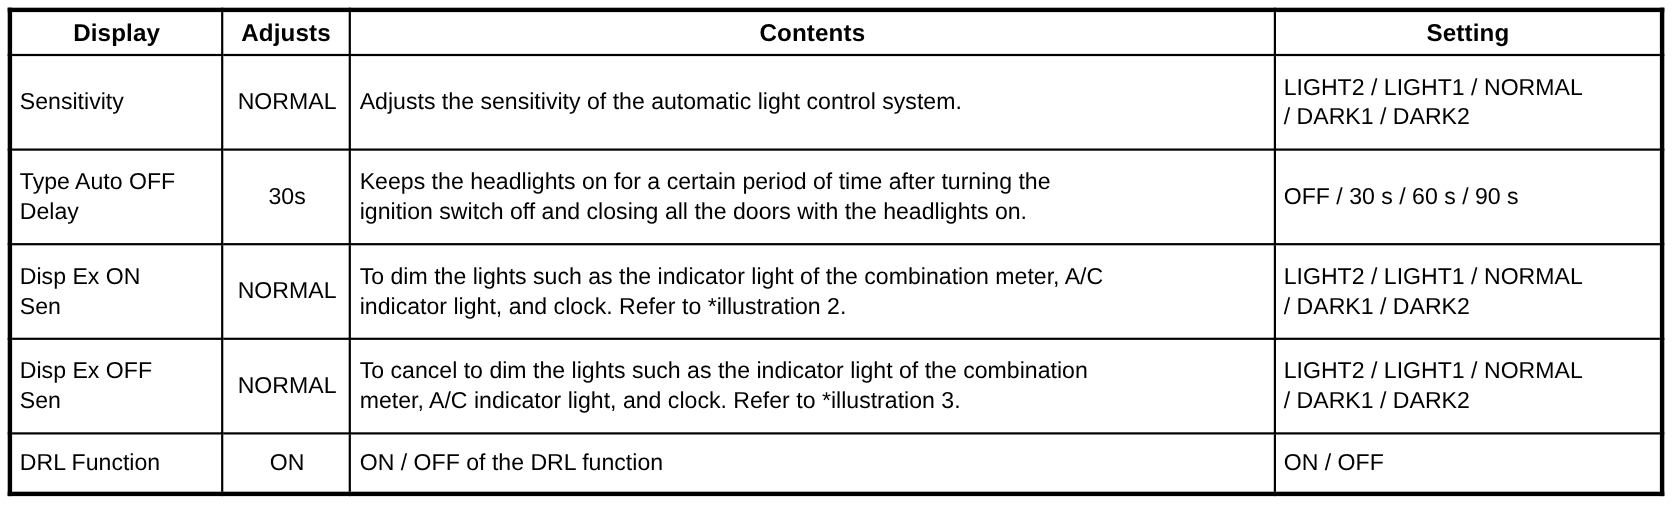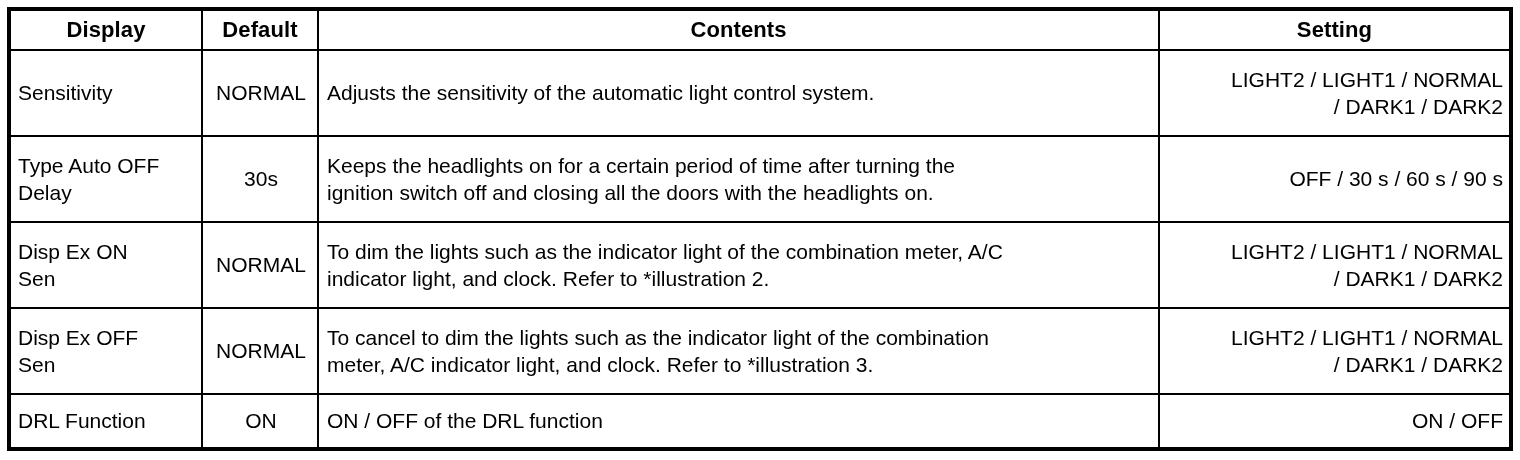--- a/index.html
+++ b/index.html
@@ -76,21 +76,21 @@
     text-align: center;
   }
   .cell-contents {
     padding-left: 8px;
     padding-right: 6px;
     text-align: left;
   }
   .cell-setting {
     padding-left: 7px;
     padding-right: 6px;
-    text-align: right;
+    text-align: left;
     margin-left: 32px;
   }
   .row-tall { height: 72px; }
   .row-short { height: 46px; }
 
   .txt {
     display: block;
     white-space: pre-line;
   }
   .txt-wrap {
@@ -109,21 +109,21 @@
       <col class="col-default">
       <col class="col-contents">
       <col class="col-setting">
     </colgroup>
     <thead>
       <tr>
         <th>
           <span class="txt">Display</span>
         </th>
         <th>
-          <span class="txt">Default</span>
+          <span class="txt">Adjusts</span>
         </th>
         <th>
           <span class="txt">Contents</span>
         </th>
         <th>
           <span class="txt">Setting</span>
         </th>
       </tr>
     </thead>
     <tbody>

